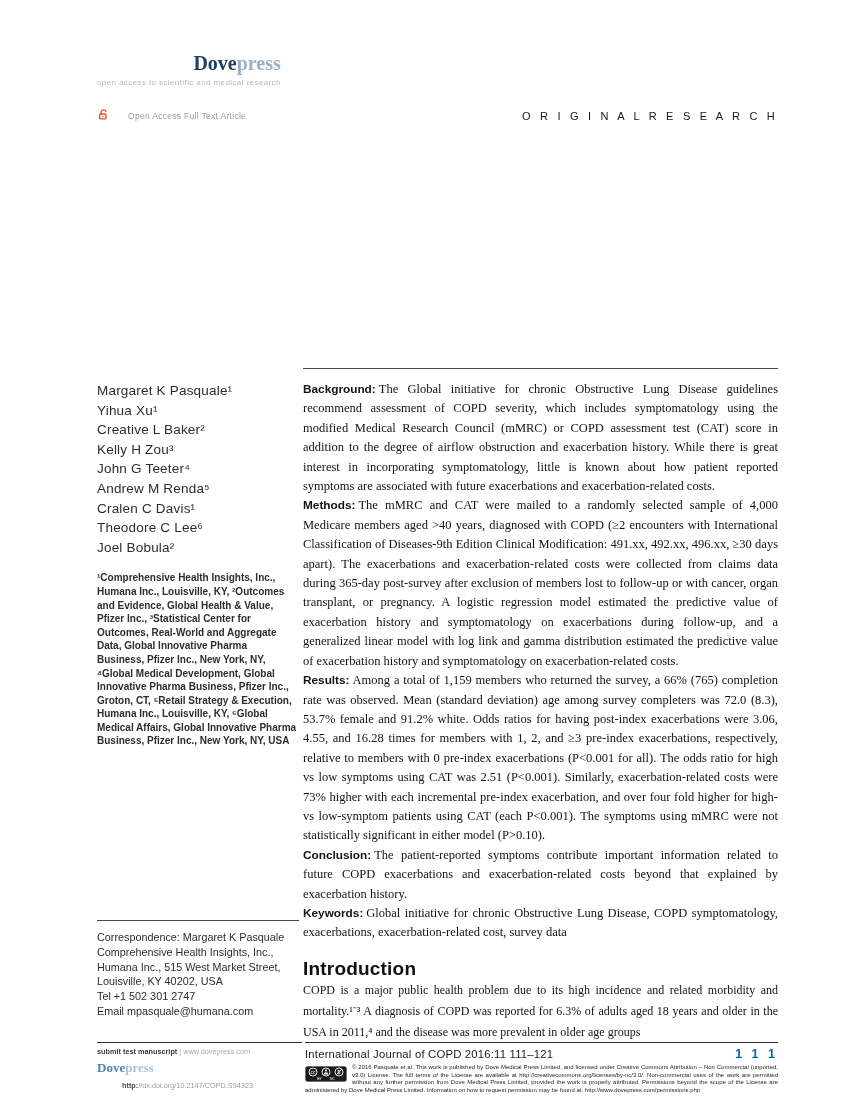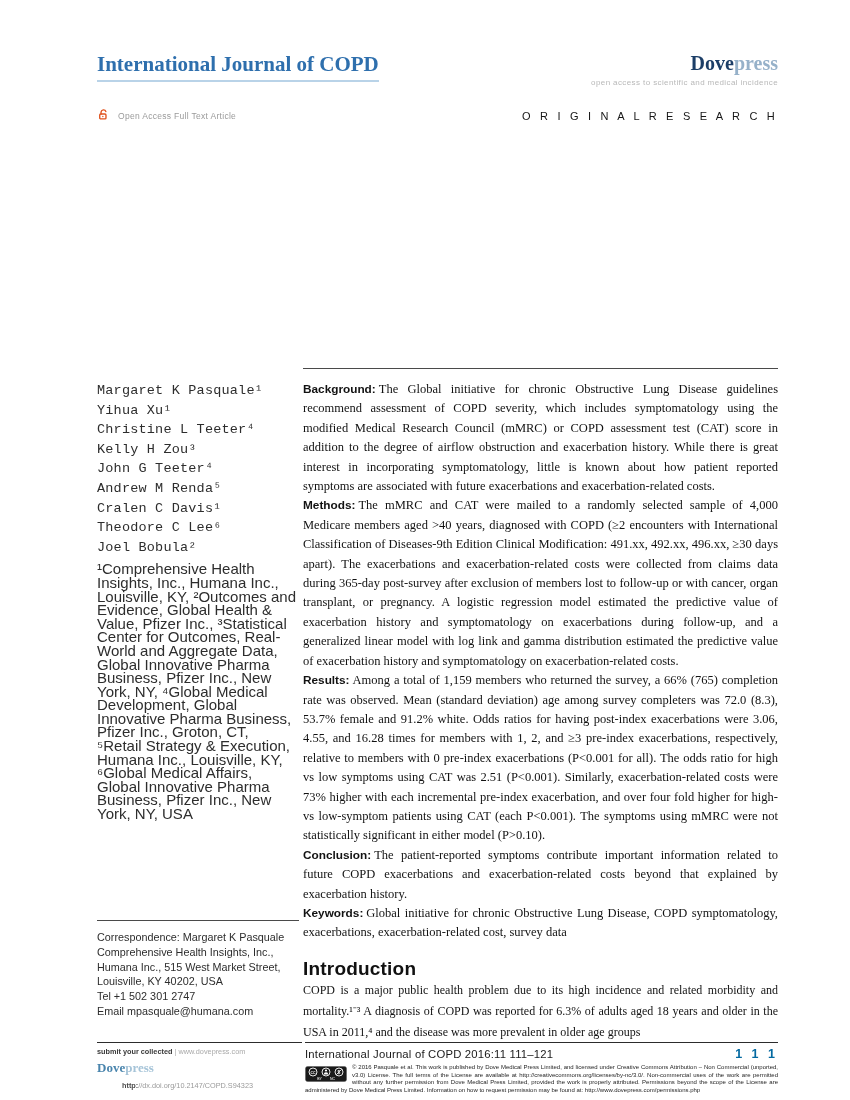--- a/index.html
+++ b/index.html
@@ -17,35 +17,35 @@
                   font-size:21px; color:#2e6fad; display:inline-block;
                   border-bottom:2px solid #b9d3e8; padding-bottom:3px; }
   .pub-block { text-align:right; }
   .dove  { font-family:"Liberation Serif", serif; font-weight:bold; font-size:20px; color:#1c3e67; }
   .press { font-family:"Liberation Serif", serif; font-weight:bold; font-size:20px; color:#96b1c9; }
   .tagline { font-size:8px; color:#b8b8b8; margin-top:3px; letter-spacing:0.4px; }
 
   
   .oa-row { position:absolute; top:107px; left:97px; right:72px;
             display:flex; justify-content:space-between; align-items:center; }
-  .oa-left { display:flex; align-items:center; gap:8px; }
+  .oa-left { display:flex; align-items:center; gap:18px; }
   .oa-label { font-size:8.5px; color:#9a9a9a; letter-spacing:0.3px; }
   .article-type { font-size:11px; letter-spacing:3.2px; color:#161616; }
 
   
   .title { position:absolute; top:132px; left:97px; width:690px;
            font-size:29px; line-height:38.5px; color:#191919; font-weight:400; }
 
   
   .columns { position:absolute; top:368px; left:97px; right:72px; display:flex; }
   .left-col  { width:200px; margin-right:6px; flex:none; }
   .right-col { flex:1; border-top:1px solid #4a4a4a; padding-top:11px; }
 
-  .authors { padding-top:13px; font-size:13.5px; line-height:19.6px; color:#2d2d2d; letter-spacing:0.2px;font-family:Liberation Mono, monospace; }
-  .affiliations { margin-top:5px; font-size:15px; line-height:13.6px; color:#2d2d2d; }
+  .authors { padding-top:13px; font-size:13.5px; line-height:19.6px; color:#2d2d2d; letter-spacing:0.2px; }
+  .affiliations { margin-top:14px; font-size:10px; line-height:13.6px; color:#2d2d2d;font-weight:bold; }
 
   .abstract p { font-family:"Liberation Serif", serif; font-size:12.5px;
                 line-height:19.4px; text-align:justify; color:#121212; }
   .abstract .label { font-family:"Liberation Sans", sans-serif; font-weight:bold;
                      font-size:11.8px; margin-right:3px; }
 
   .intro-heading { font-size:19px; font-weight:bold; color:#111;
                    margin-top:15px; margin-bottom:0; letter-spacing:0.2px; }
   .intro-text { font-family:"Liberation Serif", serif; font-size:12px;
                 line-height:21px; text-align:justify; color:#121212; }
@@ -75,26 +75,25 @@
   .license-wrap { margin-top:3px; }
   .cc-badge { float:left; margin:2px 5px 0 0; }
   .license { font-size:6px; line-height:7.6px; text-align:justify; color:#252525; }
 </style>
 </head>
 <body>
 
 <div class="page">
 
   <div class="header">
-    <span class="journal-name">International Journal of COPD</span>
     <div class="pub-block">
       <div>
         <span class="dove">Dove</span><span class="press">press</span>
       </div>
-      <div class="tagline">open access to scientific and medical incidence</div>
+      <div class="tagline">open access to scientific and medical research</div>
     </div>
   </div>
 
   <div class="oa-row">
     <div class="oa-left">
       <span>
         <svg width="13" height="13" viewBox="0 0 20 20">
           <path d="M6.2 9.2 V6.4 a3.8 3.8 0 0 1 7.4 -0.9" fill="none" stroke="#e0531f" stroke-width="2.1" stroke-linecap="round"></path>
           <rect x="4.2" y="9.2" width="9.6" height="7.6" rx="1.6" fill="none" stroke="#e0531f" stroke-width="2.1"></rect>
           <circle cx="9" cy="13" r="1.1" fill="#e0531f"></circle>
@@ -105,21 +104,21 @@
     <span class="article-type">O R I G I N A L   R E S E A R C H</span>
   </div>
 
 
   <div class="columns">
 
     <div class="left-col">
       <div class="authors">
         <div>Margaret K Pasquale¹</div>
         <div>Yihua Xu¹</div>
-        <div>Christine L Teeter⁴</div>
+        <div>Creative L Baker²</div>
         <div>Kelly H Zou³</div>
         <div>John G Teeter⁴</div>
         <div>Andrew M Renda⁵</div>
         <div>Cralen C Davis¹</div>
         <div>Theodore C Lee⁶</div>
         <div>Joel Bobula²</div>
       </div>
       <div class="affiliations">¹Comprehensive Health Insights, Inc., Humana Inc., Louisville, KY, ²Outcomes and Evidence, Global Health &amp; Value, Pfizer Inc., ³Statistical Center for Outcomes, Real-World and Aggregate Data, Global Innovative Pharma Business, Pfizer Inc., New York, NY, ⁴Global Medical Development, Global Innovative Pharma Business, Pfizer Inc., Groton, CT, ⁵Retail Strategy &amp; Execution, Humana Inc., Louisville, KY, ⁶Global Medical Affairs, Global Innovative Pharma Business, Pfizer Inc., New York, NY, USA</div>
     </div>
 
@@ -140,21 +139,21 @@
     <div>Correspondence: Margaret K Pasquale</div>
     <div>Comprehensive Health Insights, Inc.,</div>
     <div>Humana Inc., 515 West Market Street,</div>
     <div>Louisville, KY 40202, USA</div>
     <div>Tel +1 502 301 2747</div>
     <div>Email mpasquale@humana.com</div>
   </div>
 
   <div class="footer-left">
     <div class="submit-line">
-      <span class="submit-bold">submit your collected</span><span class="submit-url"> | </span><span class="submit-url">www.dovepress.com</span>
+      <span class="submit-bold">submit test manuscript</span><span class="submit-url"> | </span><span class="submit-url">www.dovepress.com</span>
     </div>
     <div class="footer-dove">
       <span class="d1">Dove</span><span class="d2">press</span>
     </div>
     <div class="footer-doi">
       <span class="doi-scheme">http:</span><span>//dx.doi.org/10.2147/COPD.S94323</span>
     </div>
   </div>
 
   <div class="footer-right">

